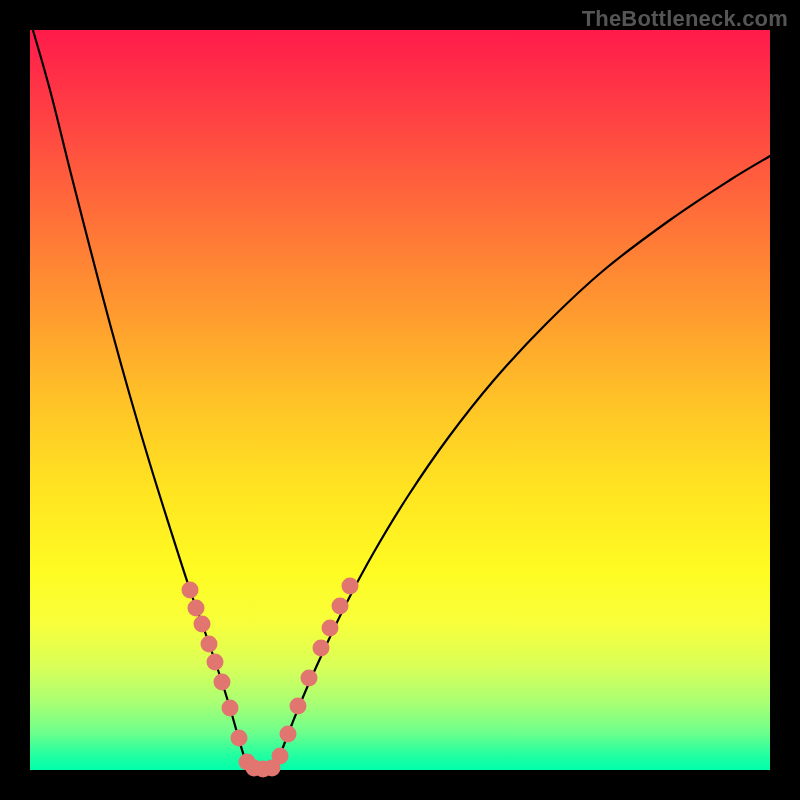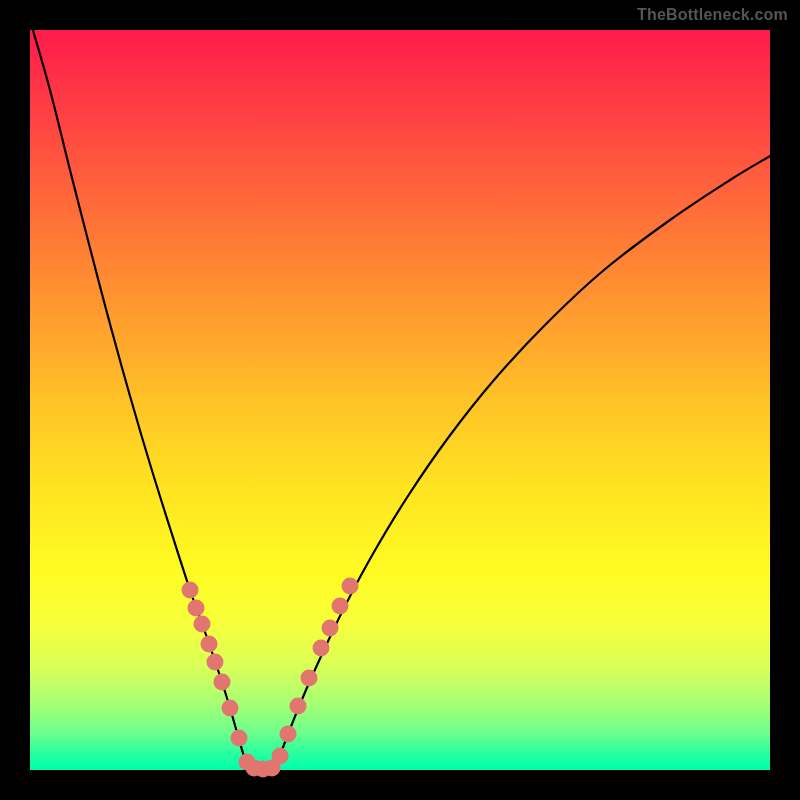--- a/index.html
+++ b/index.html
@@ -29,21 +29,21 @@
       #d9ff58 86%,
       #a8ff74 91%,
       #6cff8c 95%,
       #22ffa0 98%,
       #00ffac 100%);
   }
   .watermark {
     position: absolute;
     top: 6px;
     right: 12px;
-    font-size: 16px;
+    font-size: 22px;
     font-weight: 600;
     color: #555;
     letter-spacing: 0.2px;
     user-select: none;
   }
   svg.overlay {
     position: absolute;
     left: 30px;
     top: 30px;
     width: 740px;

